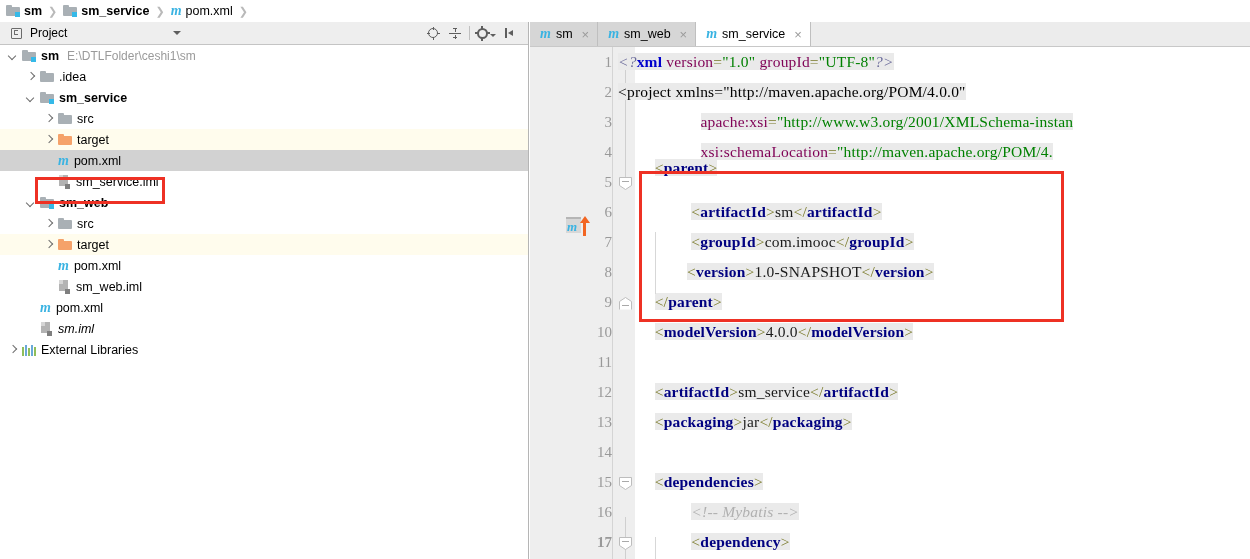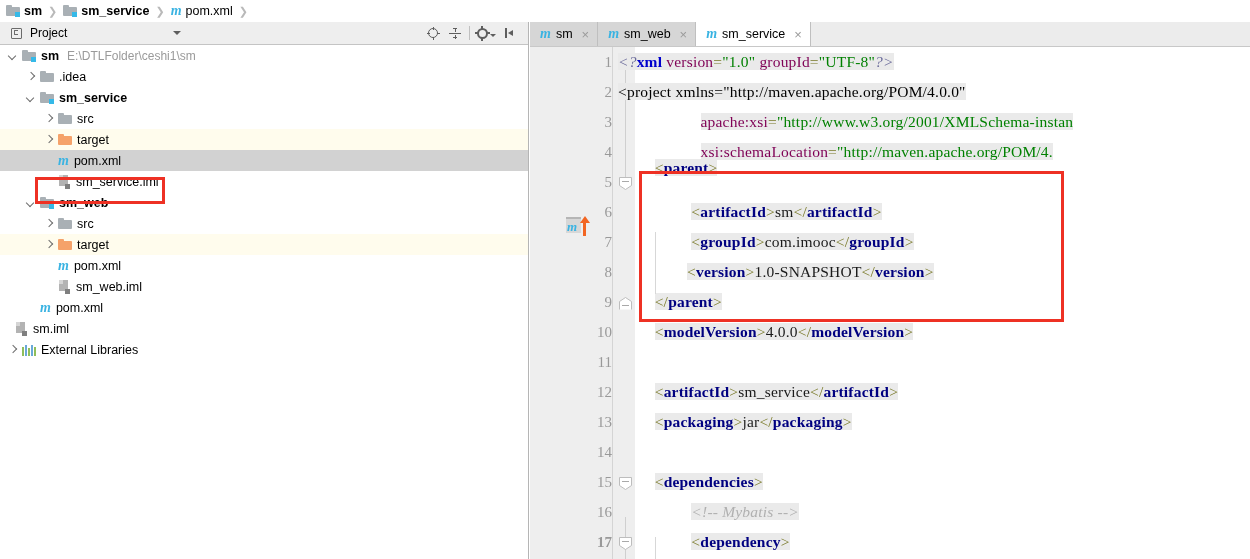--- a/index.html
+++ b/index.html
@@ -481,21 +481,21 @@
           </span>
           <span class="lbl">sm_web.iml</span>
         </div>
         <div class="row" style="padding-left: 25px;">
           <span class="arrow"></span>
           <span class="ic-wrap">
             <span class="ic-maven">m</span>
           </span>
           <span class="lbl">pom.xml</span>
         </div>
-        <div class="row" style="">
+        <div class="row" style="padding-left: 25px; font-style: italic;">
           <span class="arrow"></span>
           <span class="ic-wrap">
             <span class="ic-iml">
               <span class="p-main"></span>
               <span class="p-fold"></span>
               <span class="p-badge"></span>
             </span>
           </span>
           <span class="lbl">sm.iml</span>
         </div>

